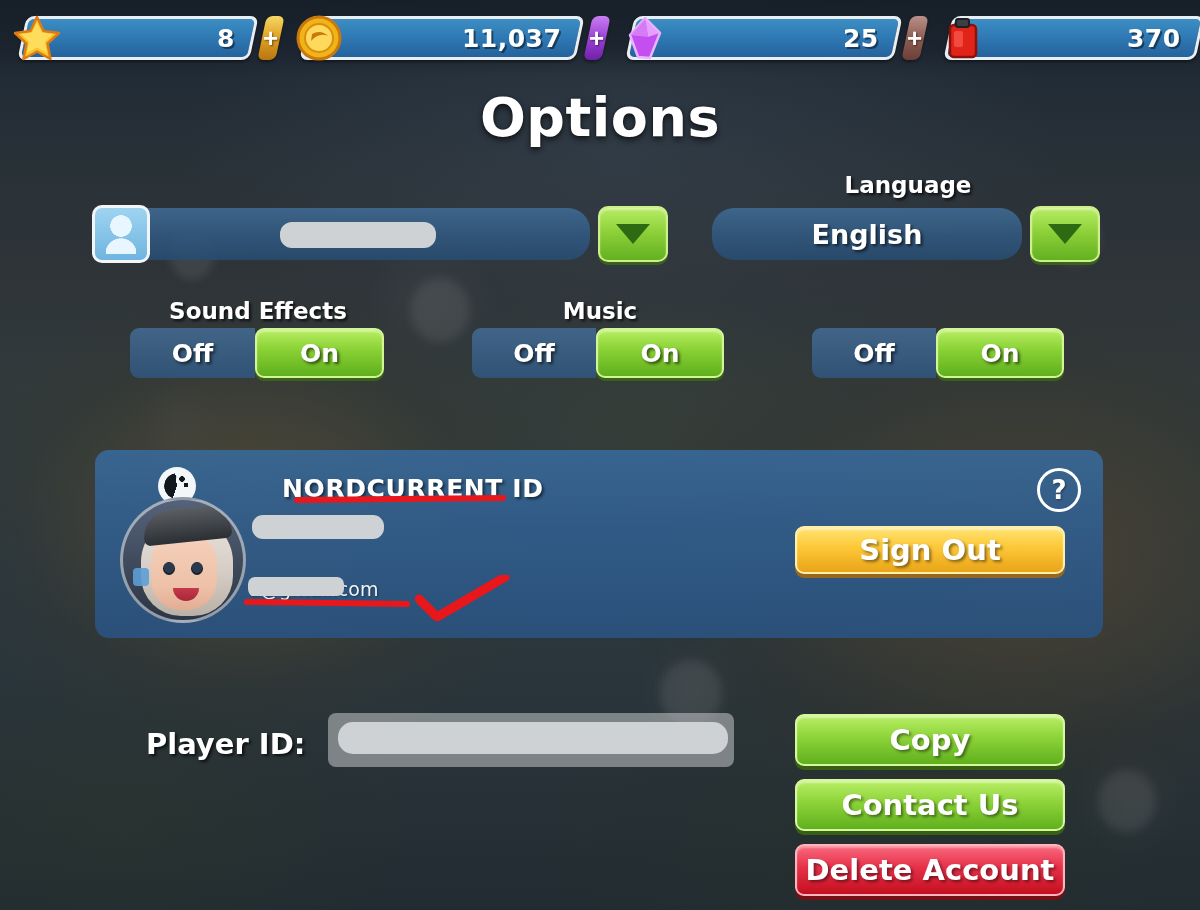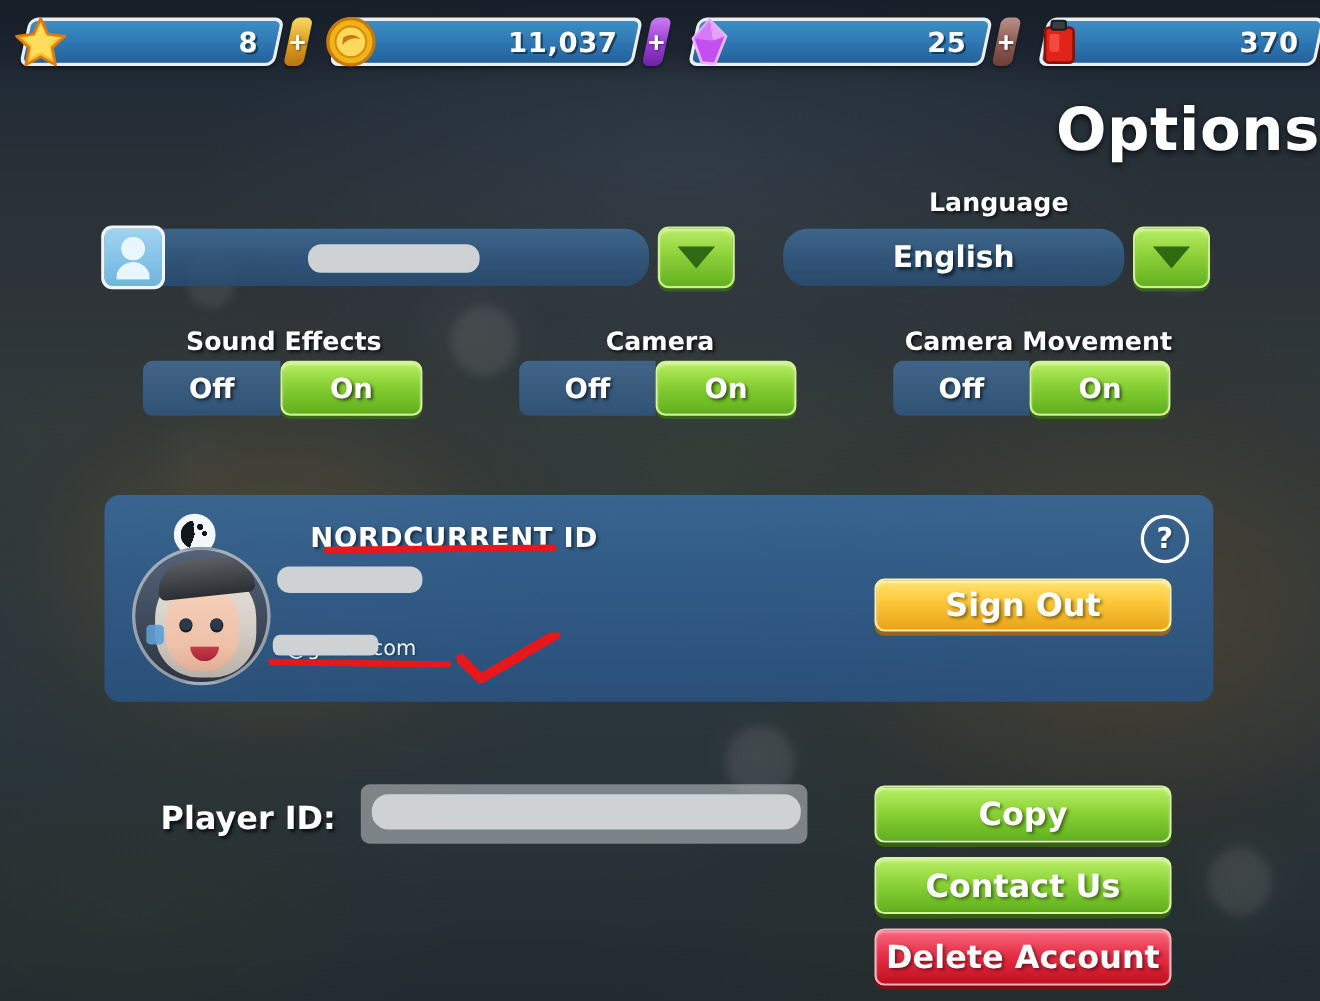--- a/index.html
+++ b/index.html
@@ -119,21 +119,21 @@
   }
   .plus-btn span { transform: skewX(12deg); display:block; line-height: 1; }
   .plus-gold  { background: linear-gradient(180deg,#f6d765 0%, #e0a022 50%, #b87611 100%); }
   .plus-purple{ background: linear-gradient(180deg,#c87df0 0%, #9a3fd6 52%, #6f22a6 100%); }
   .plus-red   { background: linear-gradient(180deg,#b89089 0%, #8e5b52 52%, #6b3f38 100%); }
 
   
   #title {
     position: absolute;
     top: 86px; left: 0; width: 1200px;
-    text-align: right;
+    text-align: center;
     color: #ffffff;
     font-size: 54px;
     font-weight: bold;
     letter-spacing: 0.5px;
     text-shadow: 0 3px 6px rgba(0,0,0,0.65), 0 0 2px rgba(0,0,0,0.5);
     z-index: 20;
   }
 
   
   .field-label {
@@ -526,27 +526,26 @@
       <div class="caret"></div>
     </div>
   </div>
 
   <div class="field-label" style="left:150px; top:298px; width:216px;">Sound Effects</div>
   <div class="toggle" style="left:130px; top:328px; width:254px;">
     <div class="opt off-side">Off</div>
     <div class="opt on-side">On</div>
   </div>
 
-  <div class="field-label" style="left:492px; top:298px; width:216px;">Camera</div>
+  <div class="field-label" style="left:492px; top:298px; width:216px;">Music</div>
   <div class="toggle" style="left:472px; top:328px; width:252px;">
     <div class="opt off-side">Off</div>
     <div class="opt on-side">On</div>
   </div>
 
-  <div class="field-label" style="left:818px; top:298px; width:252px;">Camera Movement</div>
   <div class="toggle" style="left:812px; top:328px; width:252px;">
     <div class="opt off-side">Off</div>
     <div class="opt on-side">On</div>
   </div>
 
   <div id="account-panel">
     <div id="help-btn">
       <span>?</span>
     </div>
   </div>

